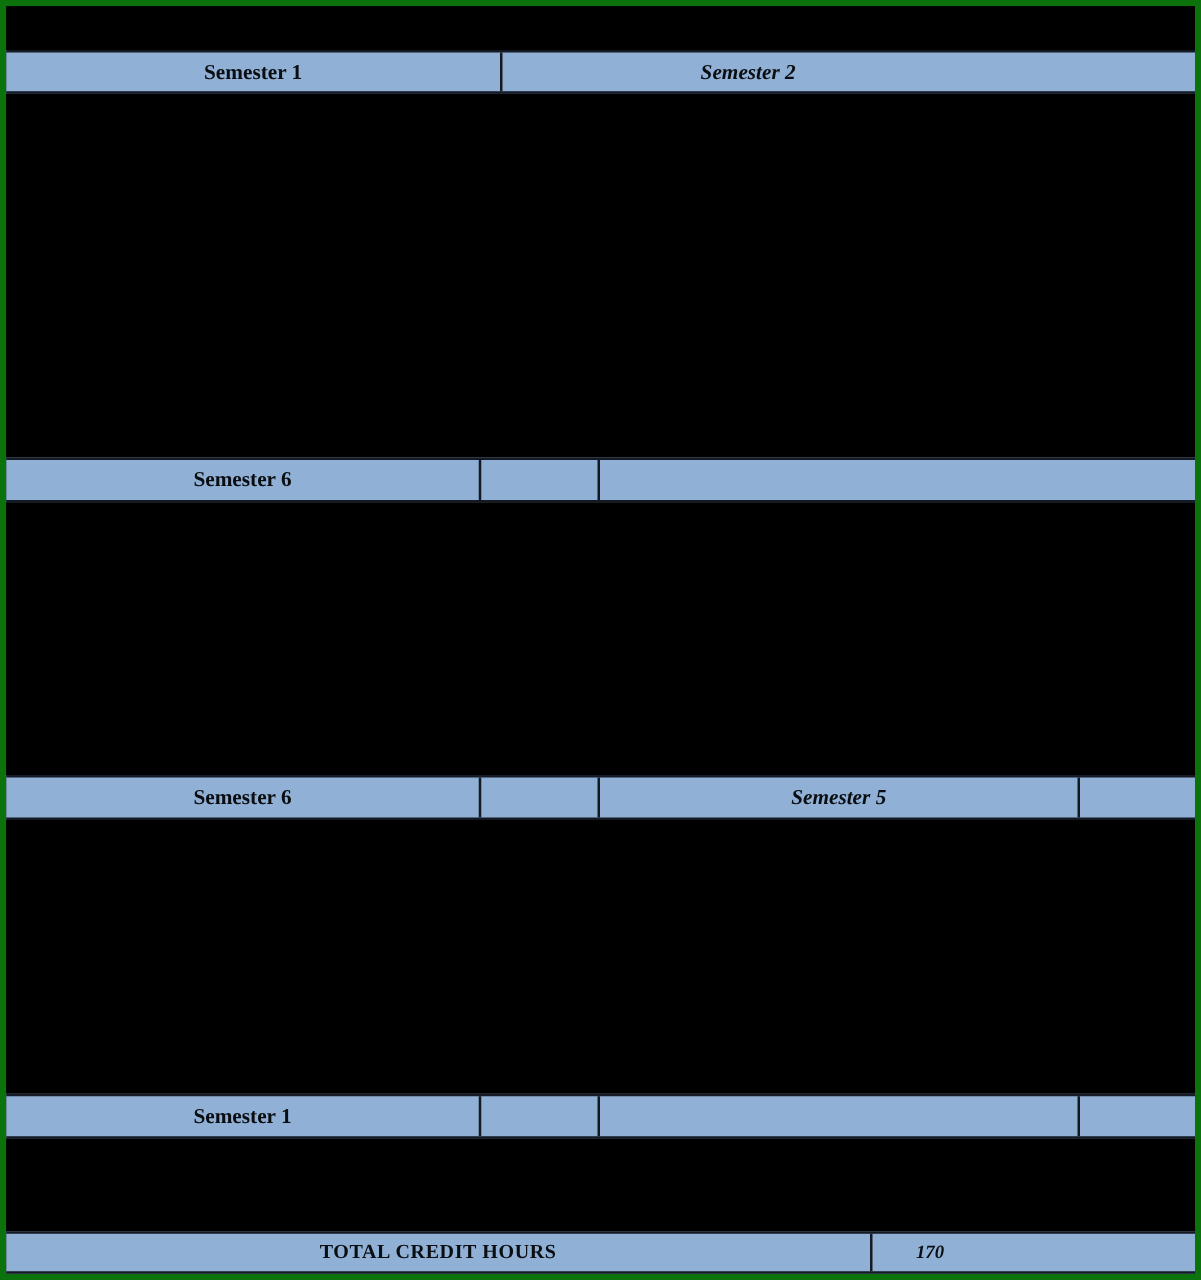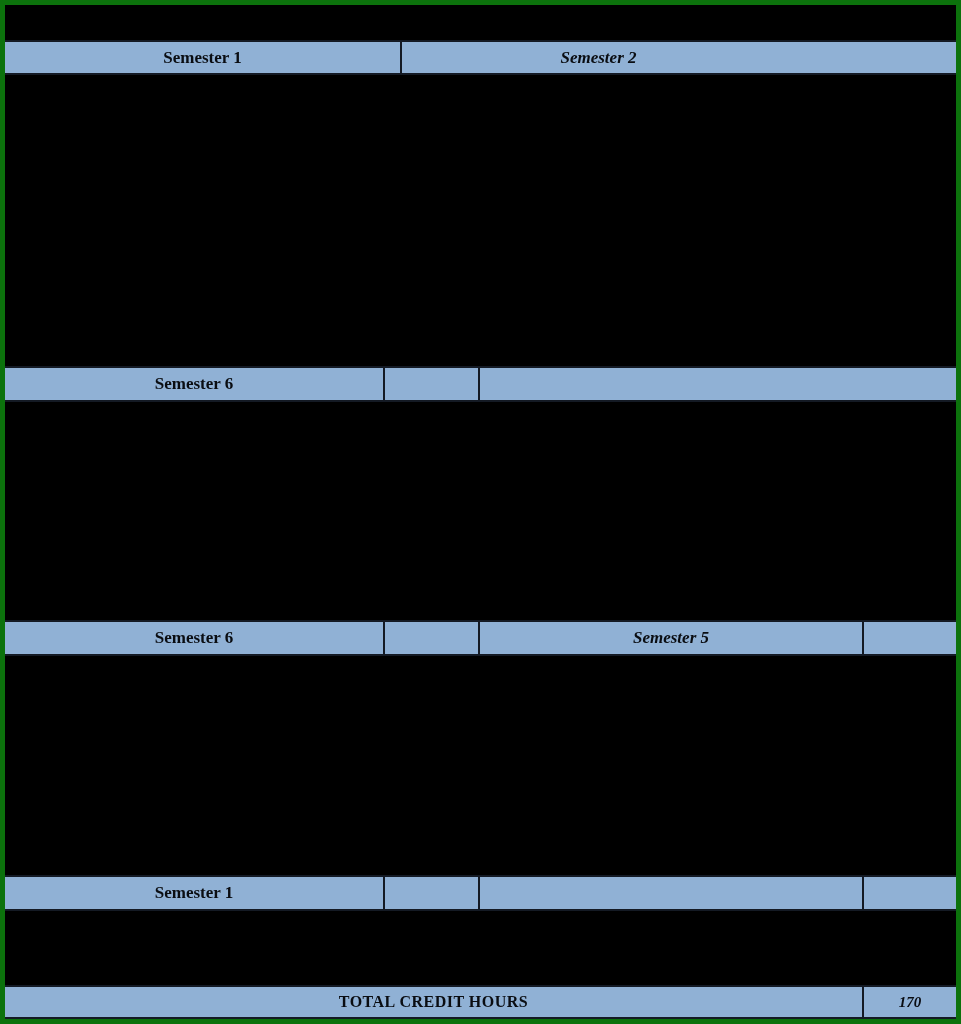--- a/index.html
+++ b/index.html
@@ -55,21 +55,21 @@
   .sem-label   { font-size: 17px; }
   .total-label { font-size: 16px; letter-spacing: 0.5px; }
   .total-value { font-size: 15px; }
 
   
   .w-half  { width: 395px; }
   .w-big1  { width: 378px; }
   .w-small { width: 95px; }
   .w-big2  { width: 384px; }
   .w-end   { width: 94px; }
-  .w-total { width: 857px; }
+  .w-total { width: 691px; }
 </style>
 </head>
 <body>
 
 <div class="frame">
 
   <div class="row black-band h-topbar"></div>
 
   <div class="row bluebar h-hdr1">
     <div class="cell sem-label w-half">Semester 1</div>

